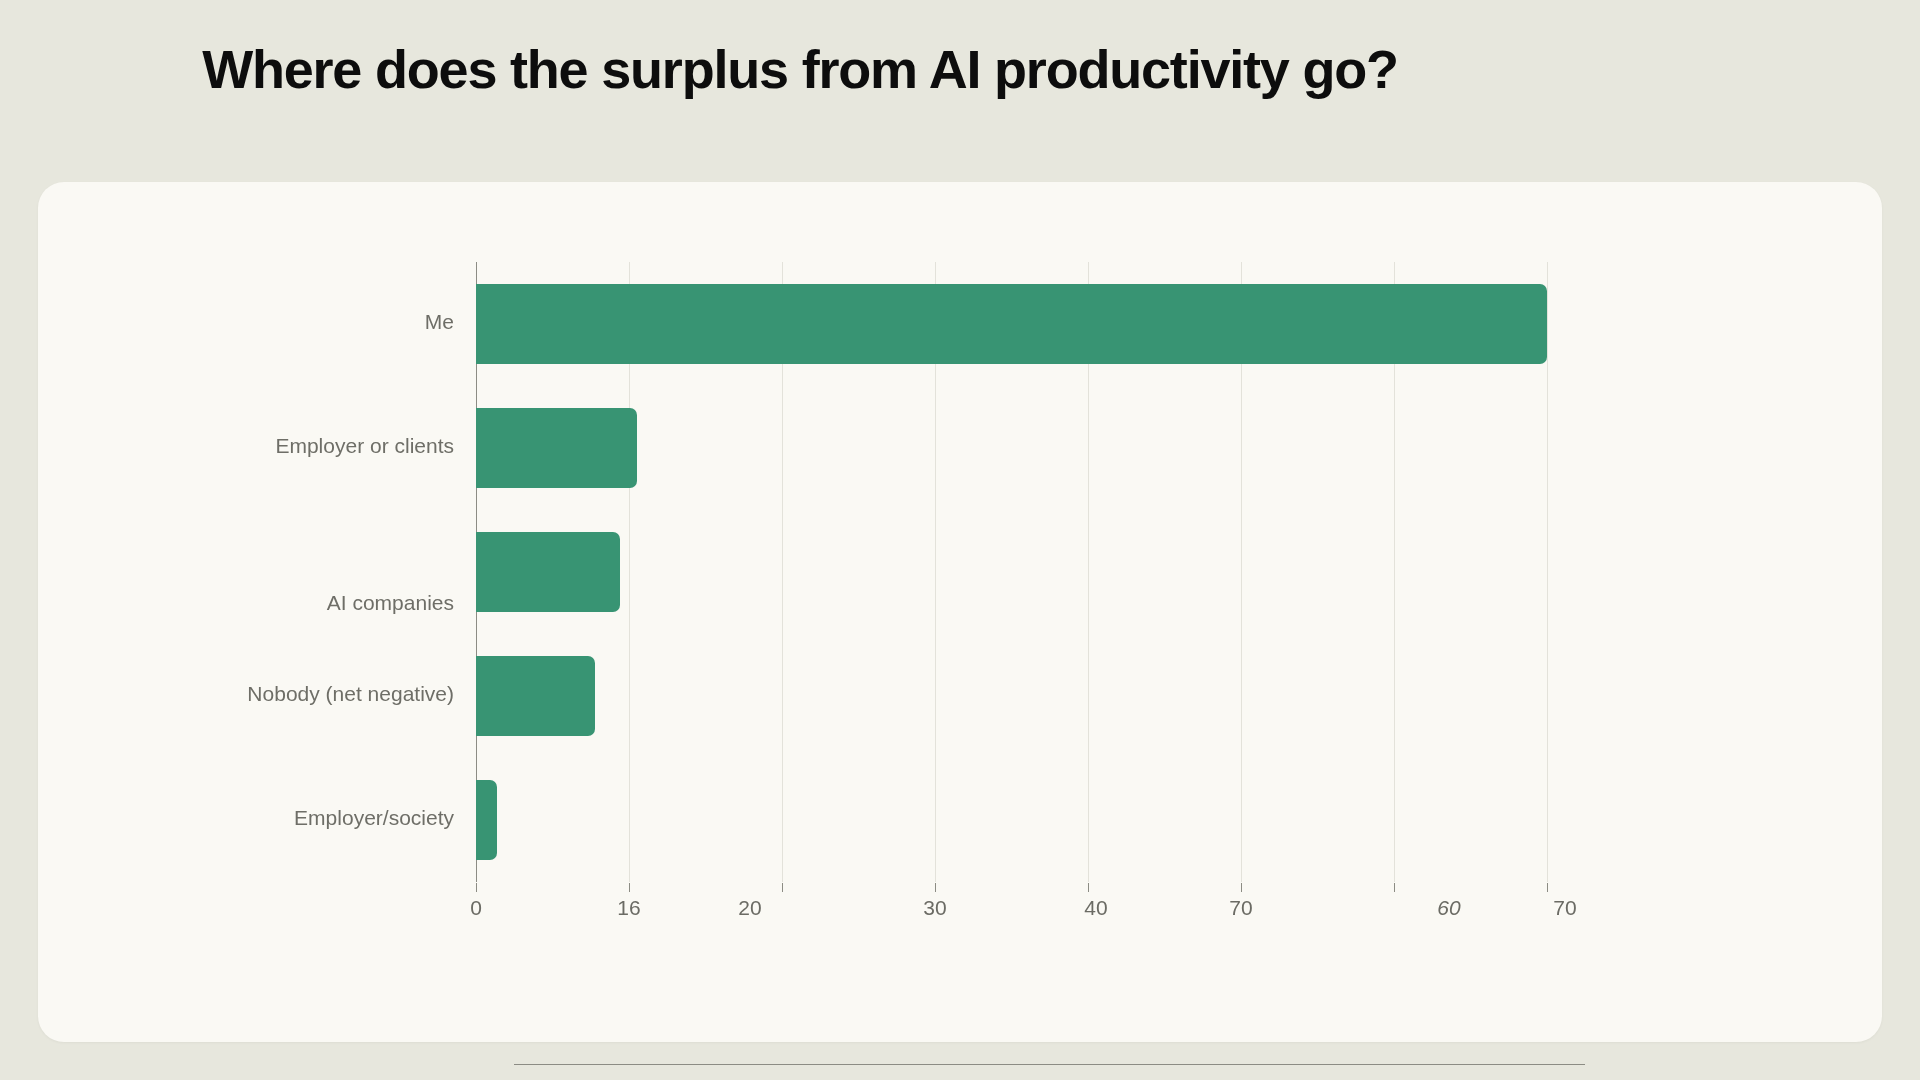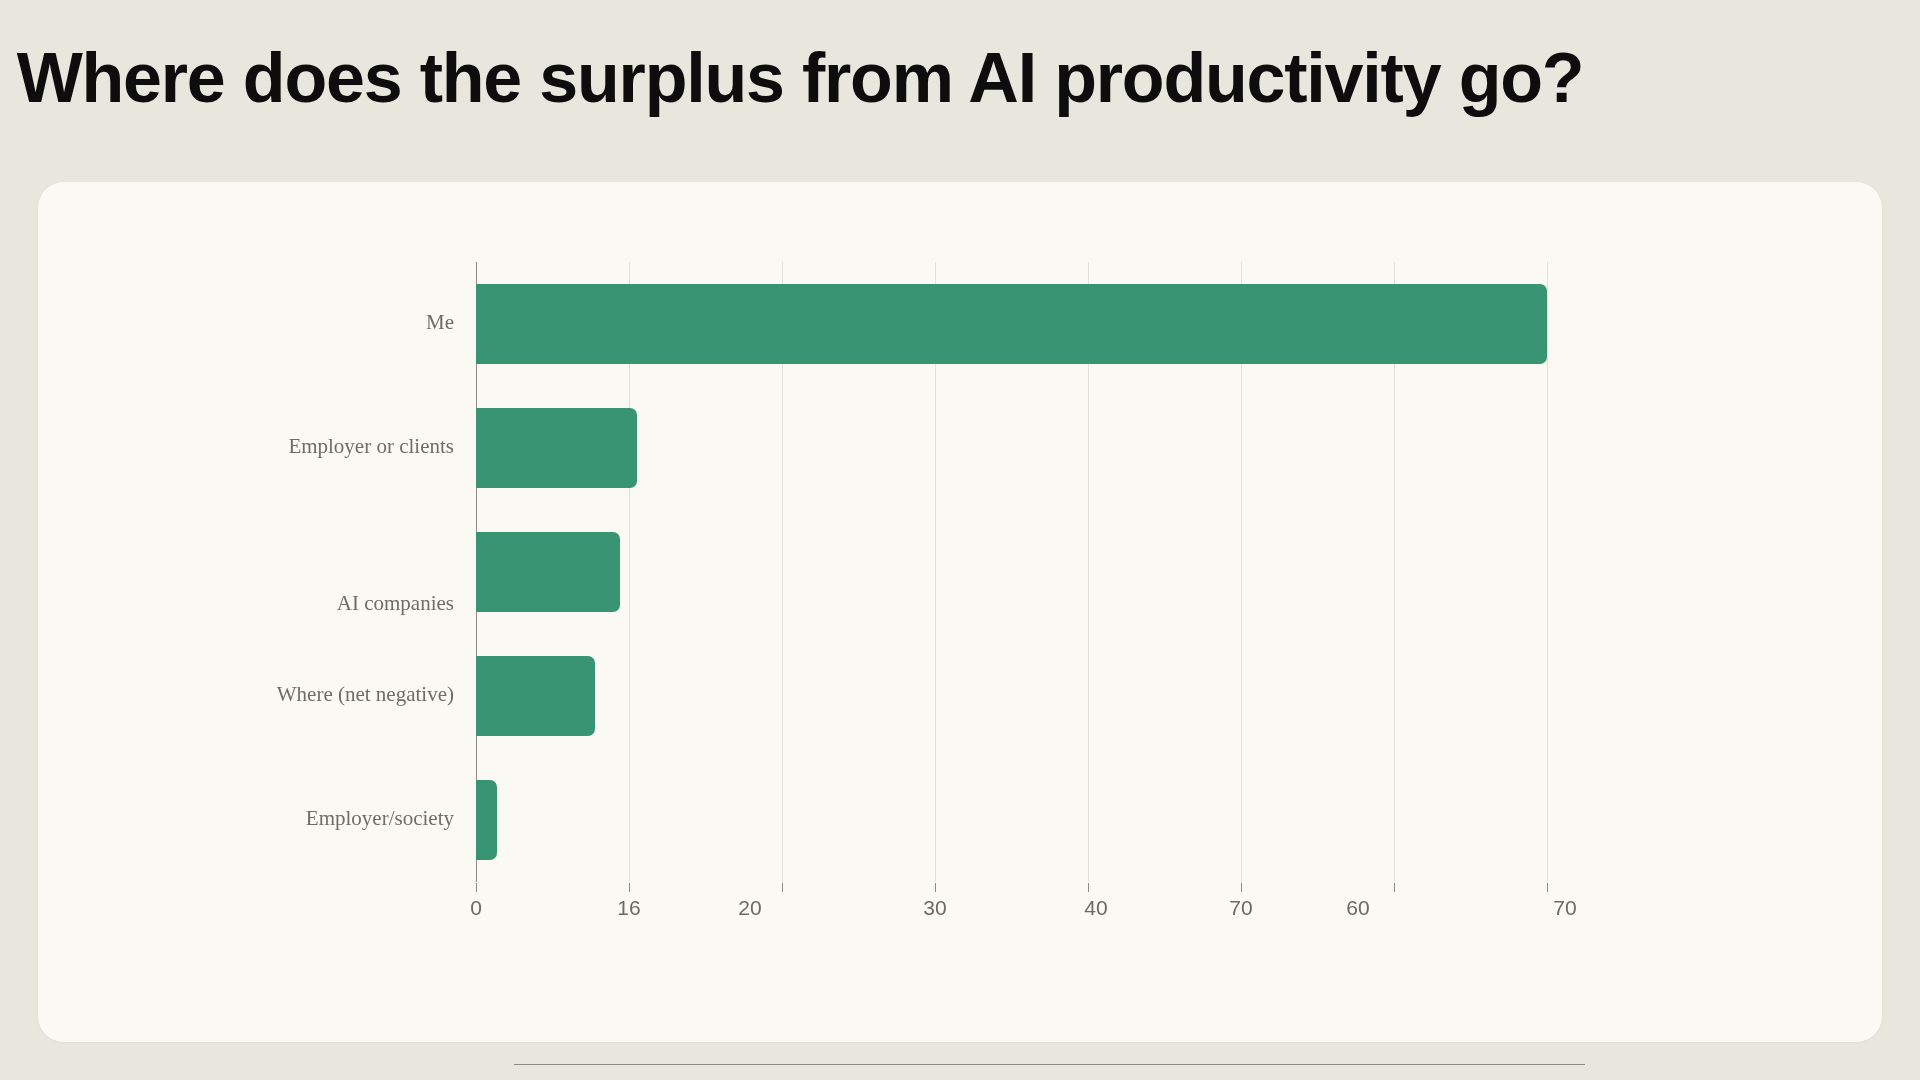--- a/index.html
+++ b/index.html
@@ -19,21 +19,21 @@
     background: #e7e7dd;
   }
 
   
   #chart-title {
     position: absolute;
     top: 38px;
     left: 0;
     width: 1600px;
     text-align: center;
-    font-size: 70px;
+    font-size: 54px;
     font-weight: 700;
     letter-spacing: -1.2px;
     color: #0d0d0d;
     font-family: "Liberation Sans", sans-serif;
   }
 
   
   #chart-card {
     position: absolute;
     left: 38px;
@@ -95,21 +95,21 @@
     border-radius: 0 7px 7px 0;
   }
 
   .cat-label {
     position: absolute;
     right: 1466px; 
     font-size: 21px;
     color: #6e6e67;
     text-align: right;
     white-space: nowrap;
-    font-family: Liberation Serif, serif;
+    font-family: Liberation Sans, sans-serif;
   }
 </style>
 </head>
 <body>
 
 <div id="page">
 
   <div id="chart-title">Where does the surplus from AI productivity go?</div>
 
   <div id="chart-card">
@@ -151,26 +151,26 @@
         <div class="tick-label" style="left: 591px; top: 714px;">16</div>
         <div class="tick-mark" style="left: 744px; top: 701px;"></div>
         <div class="tick-label" style="left: 712px; top: 714px; text-align: center;">20</div>
         <div class="tick-mark" style="left: 897px; top: 701px;"></div>
         <div class="tick-label" style="left: 897px; top: 714px;">30</div>
         <div class="tick-mark" style="left: 1050px; top: 701px;"></div>
         <div class="tick-label" style="left: 1050px; top: 714px; margin-left: 8px;">40</div>
         <div class="tick-mark" style="left: 1203px; top: 701px;"></div>
         <div class="tick-label" style="left: 1203px; top: 714px;">70</div>
         <div class="tick-mark" style="left: 1356px; top: 701px;"></div>
-        <div class="tick-label" style="left: 1320px; top: 714px;">60</div>
+        <div class="tick-label" style="left: 1411px; top: 714px; font-style: italic;">60</div>
         <div class="tick-mark" style="left: 1509px; top: 701px;"></div>
         <div class="tick-label" style="left: 1509px; top: 714px; margin-left: 18px;">70</div>
       </div>
     <div id="labels-layer">
         <div class="cat-label" style="top: 128px; right: 1428px;">Me</div>
         <div class="cat-label" style="top: 252px; right: 1428px; text-align: center;">Employer or clients</div>
         <div class="cat-label" style="top: 376px; right: 1428px; margin-top: 33px;">AI companies</div>
-        <div class="cat-label" style="top: 500px; right: 1428px;">Where (net negative)</div>
+        <div class="cat-label" style="top: 500px; right: 1428px;">Nobody (net negative)</div>
         <div class="cat-label" style="top: 624px; right: 1428px;">Employer/society</div>
       </div>
 
   </div>
 </div>
 
 </body></html>

